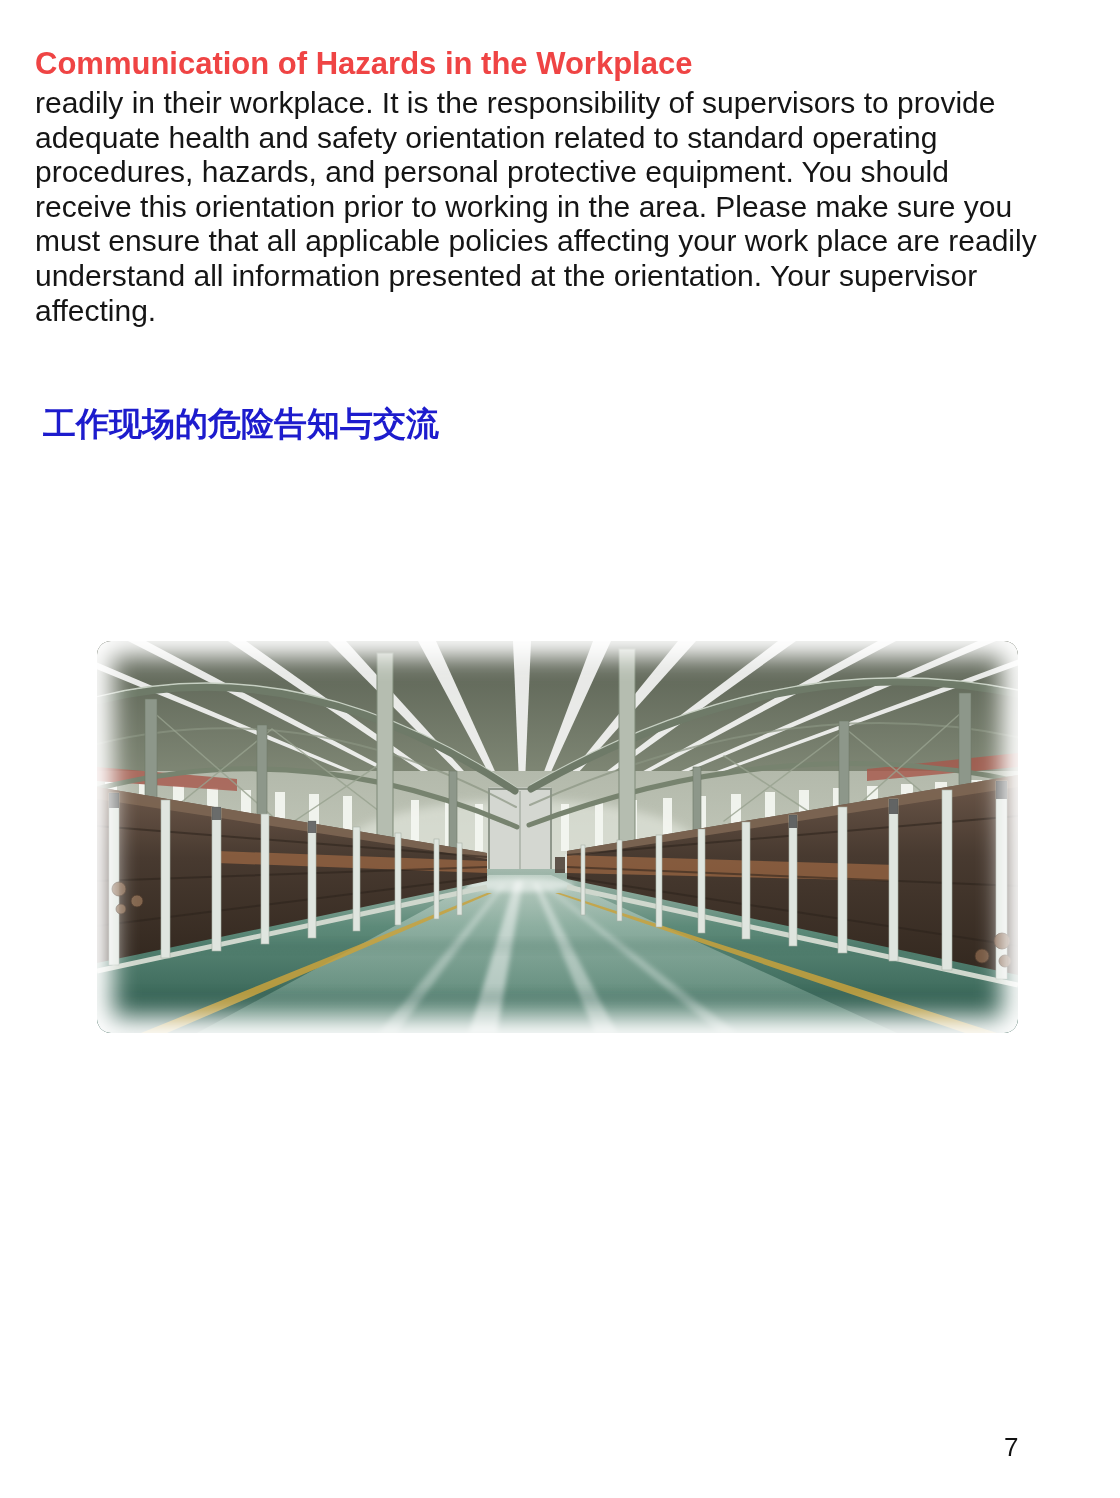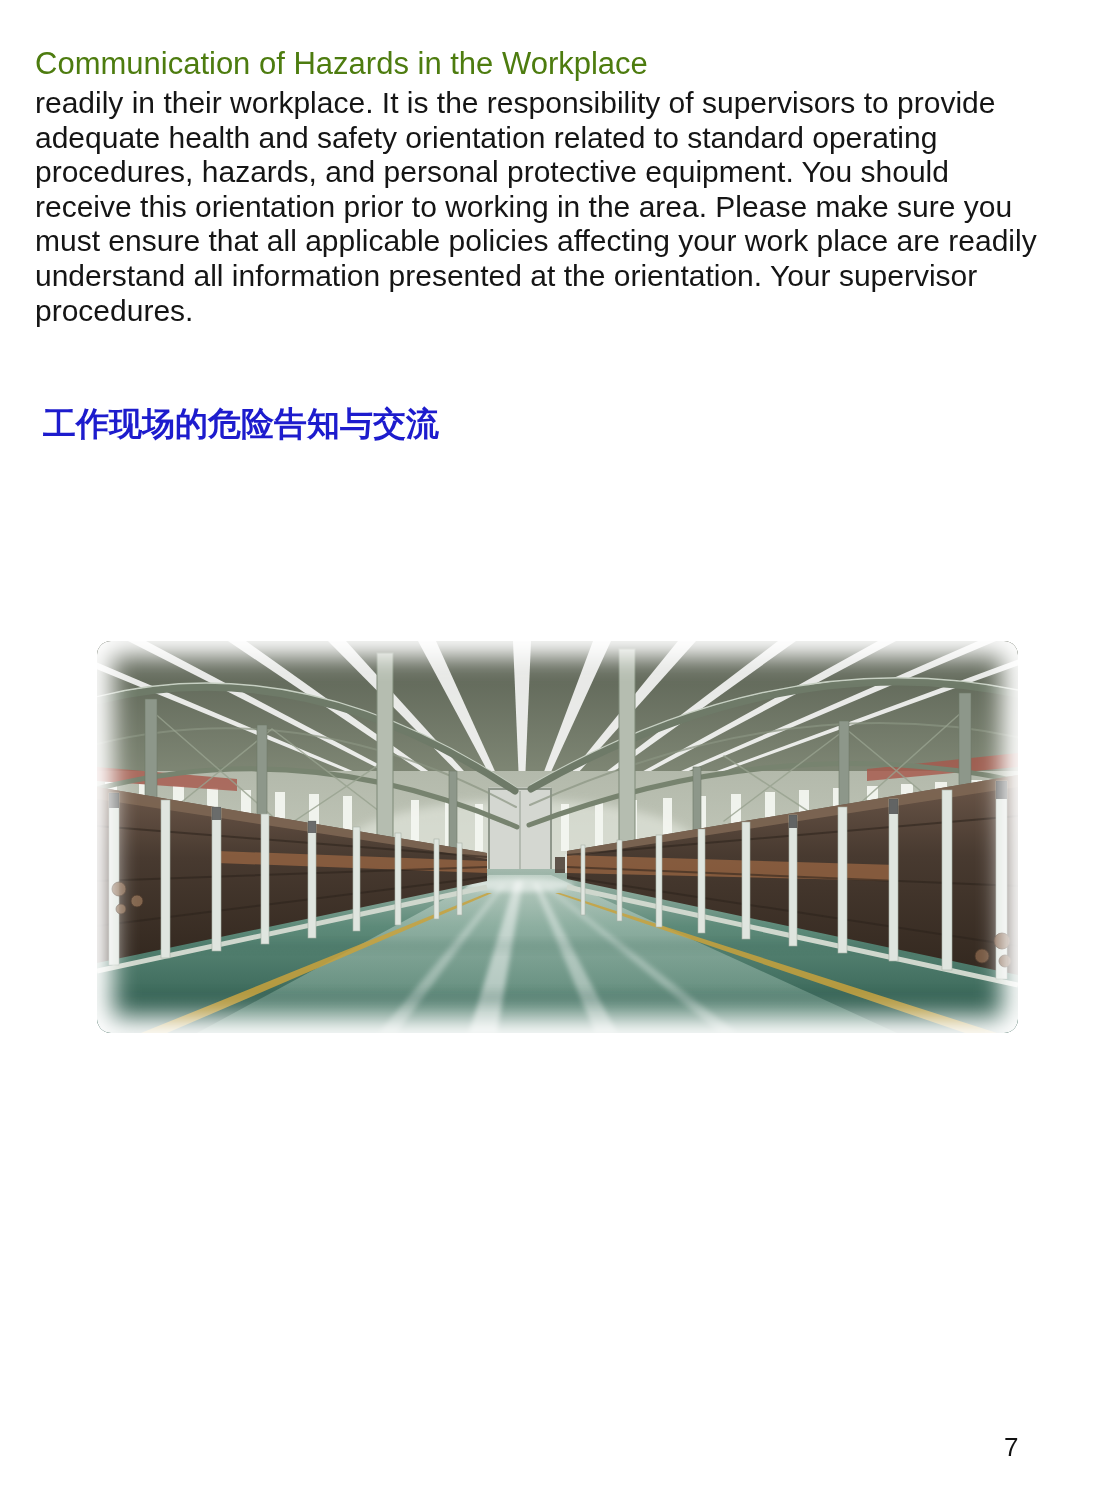--- a/index.html
+++ b/index.html
@@ -1,20 +1,20 @@
 <!DOCTYPE html>
 <html><head>
 <meta charset="utf-8">
 <style>
   html,body{margin:0;padding:0;}
   body{width:1120px;height:1498px;background:#ffffff;position:relative;overflow:hidden;
        font-family:"Liberation Sans","DejaVu Sans",sans-serif;}
   .page{position:absolute;inset:0;}
-  .h-en{position:absolute;left:35px;top:46px;margin:0;font-size:31px;font-weight:normal;
-        color:#4d7c0f;letter-spacing:0;white-space:nowrap;}
+  .h-en{position:absolute;left:35px;top:46px;margin:0;font-size:31px;font-weight:bold;
+        color:#ef4444;letter-spacing:0;white-space:nowrap;}
   .body-en{position:absolute;left:35px;top:86px;font-size:30px;line-height:34.6px;color:#151515;}
   .body-en .ln{white-space:nowrap;}
   .h-zh{position:absolute;left:35px;top:394px;margin:8px;font-size:33px;font-weight:bold;
         color:#1d1ccd;white-space:nowrap;}
   .body-zh{position:absolute;left:35px;top:440px;font-size:31px;line-height:42px;color:#151515;}
   .body-zh .ln{white-space:nowrap;}
   .photo{position:absolute;left:97px;top:641px;width:921px;height:392px;border-radius:14px;
          overflow:hidden;background:#ffffff;}
   .photo svg{display:block;width:100%;height:100%;}
   .photo .fade{position:absolute;inset:0;border-radius:14px;pointer-events:none;
@@ -28,21 +28,21 @@
 
   <h1 class="h-en">Communication of Hazards in the Workplace</h1>
 
   <div class="body-en">
     <div class="ln">readily in their workplace. It is the responsibility of supervisors to provide</div>
     <div class="ln">adequate health and safety orientation related to standard operating</div>
     <div class="ln">procedures, hazards, and personal protective equipment. You should</div>
     <div class="ln">receive this orientation prior to working in the area. Please make sure you</div>
     <div class="ln">must ensure that all applicable policies affecting your work place are readily</div>
     <div class="ln">understand all information presented at the orientation. Your supervisor</div>
-    <div class="ln">procedures.</div>
+    <div class="ln">affecting.</div>
   </div>
 
   <h2 class="h-zh">工作现场的危险告知与交流</h2>
 
 
   <div class="photo">
     <svg viewBox="0 0 921 392" preserveAspectRatio="none">
       <defs>
         <linearGradient id="ceil" x1="0" y1="0" x2="0" y2="1">
           <stop offset="0" stop-color="#596052"></stop>

